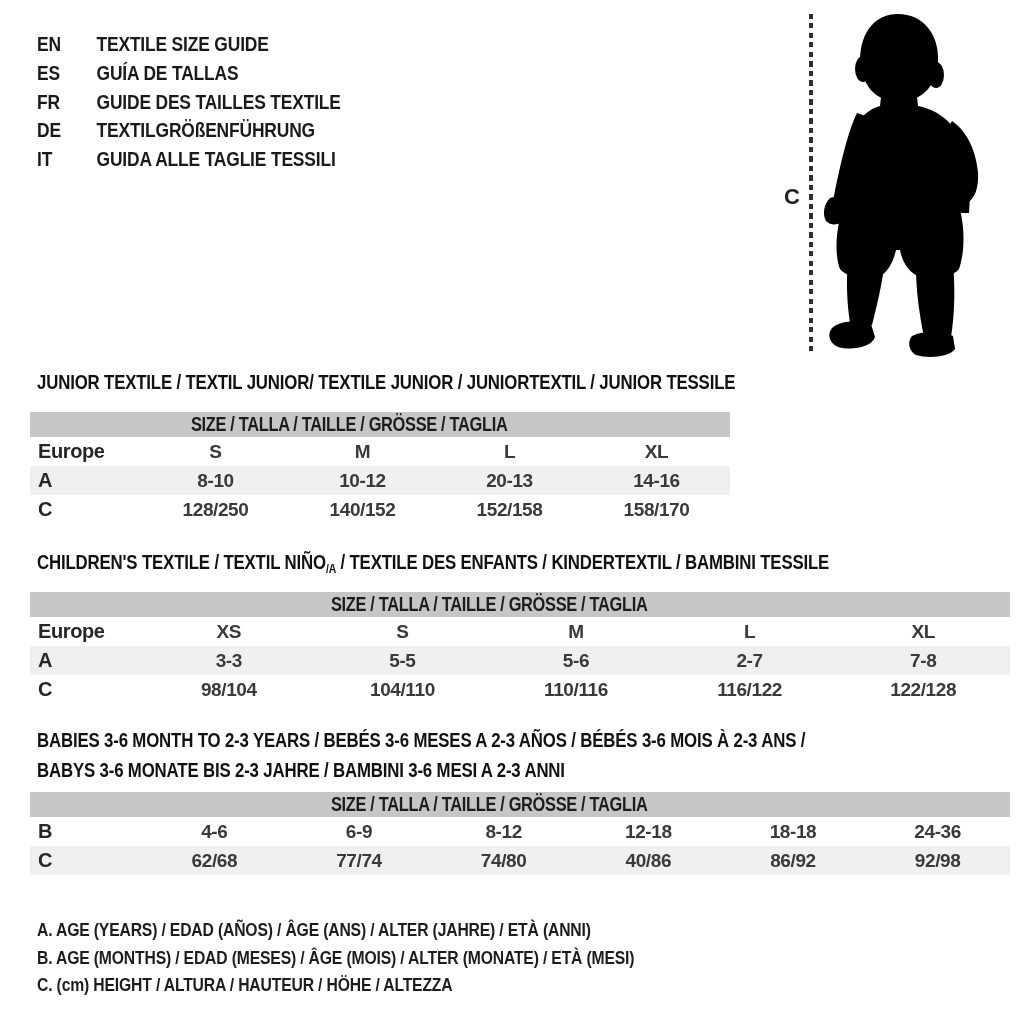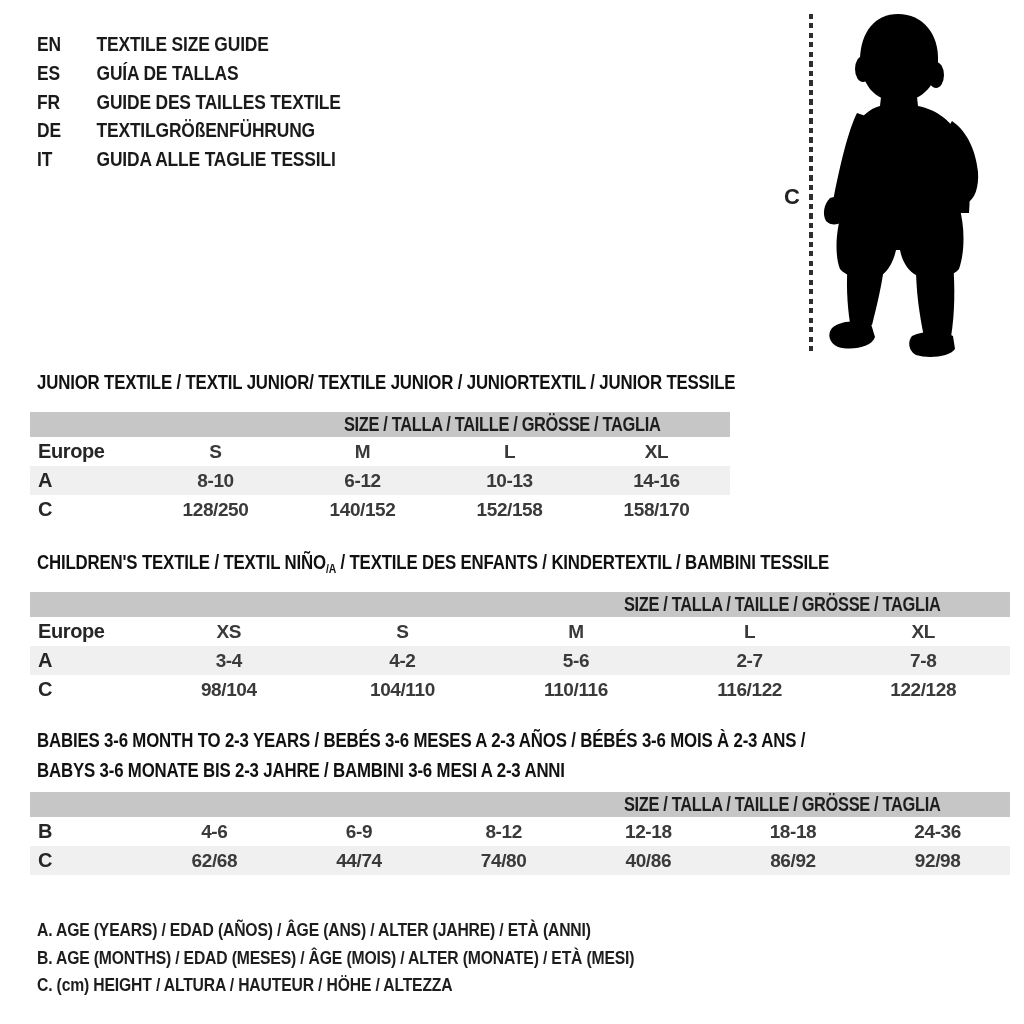--- a/index.html
+++ b/index.html
@@ -22,21 +22,21 @@
   
   .section-title{position:absolute;margin:0;font-size:20.5px;font-weight:bold;color:#111;
     letter-spacing:-0.2px;transform:scaleX(0.82);transform-origin:0 0;white-space:nowrap;}
   .section-title .sub{font-size:0.62em;vertical-align:-4px;}
   .title-line{height:30px;line-height:30px;}
   
   .size-table{position:absolute;border-collapse:collapse;table-layout:fixed;}
   .size-table td{padding:0;font-weight:bold;font-size:19px;color:#3a3a3a;
     text-align:center;height:29px;letter-spacing:-0.4px;}
   .size-table td.lbl{text-align:left;padding-left:8px;font-size:20px;color:#262626;}
-  .size-table tr.bar td{background:#c6c6c7;text-align:right;padding-left:8px;height:25px;color:#1c1c1c;}
+  .size-table tr.bar td{background:#c6c6c7;text-align:center;padding-left:8px;height:25px;color:#1c1c1c;}
   .size-table tr.bar .cond{display:inline-block;transform:scaleX(0.82);transform-origin:0 50%;
     font-size:20px;white-space:nowrap;}
   .size-table tr:nth-child(3) td{background:#f0f0f1;}
   
   .notes-block{left:37px;top:916px;font-size:18.5px;font-weight:bold;color:#1d1d1d;
     transform:scaleX(0.85);transform-origin:0 0;letter-spacing:-0.2px;}
   .note-row{height:27.5px;line-height:27.5px;white-space:nowrap;}
 </style>
 </head>
 <body>
@@ -94,22 +94,22 @@
   <tr>
     <td class="lbl">Europe</td>
     <td>S</td>
     <td>M</td>
     <td>L</td>
     <td>XL</td>
   </tr>
   <tr>
     <td class="lbl">A</td>
     <td>8-10</td>
-    <td>6-12</td>
-    <td>10-13</td>
+    <td>10-12</td>
+    <td>20-13</td>
     <td>14-16</td>
   </tr>
   <tr>
     <td class="lbl">C</td>
     <td>128/250</td>
     <td>140/152</td>
     <td>152/158</td>
     <td>158/170</td>
   </tr>
 </tbody>
@@ -132,22 +132,22 @@
   <tr>
     <td class="lbl">Europe</td>
     <td>XS</td>
     <td>S</td>
     <td>M</td>
     <td>L</td>
     <td>XL</td>
   </tr>
   <tr>
     <td class="lbl">A</td>
-    <td>3-4</td>
-    <td>4-2</td>
+    <td>3-3</td>
+    <td>5-5</td>
     <td>5-6</td>
     <td>2-7</td>
     <td>7-8</td>
   </tr>
   <tr>
     <td class="lbl">C</td>
     <td>98/104</td>
     <td>104/110</td>
     <td>110/116</td>
     <td>116/122</td>
@@ -179,21 +179,21 @@
     <td>4-6</td>
     <td>6-9</td>
     <td>8-12</td>
     <td>12-18</td>
     <td>18-18</td>
     <td>24-36</td>
   </tr>
   <tr>
     <td class="lbl">C</td>
     <td>62/68</td>
-    <td>44/74</td>
+    <td>77/74</td>
     <td>74/80</td>
     <td>40/86</td>
     <td>86/92</td>
     <td>92/98</td>
   </tr>
 </tbody>
   </table>
 
 <div class="abs notes-block">
   <div class="note-row">A. AGE (YEARS) / EDAD (AÑOS) / ÂGE (ANS) / ALTER (JAHRE) / ETÀ (ANNI)</div>

